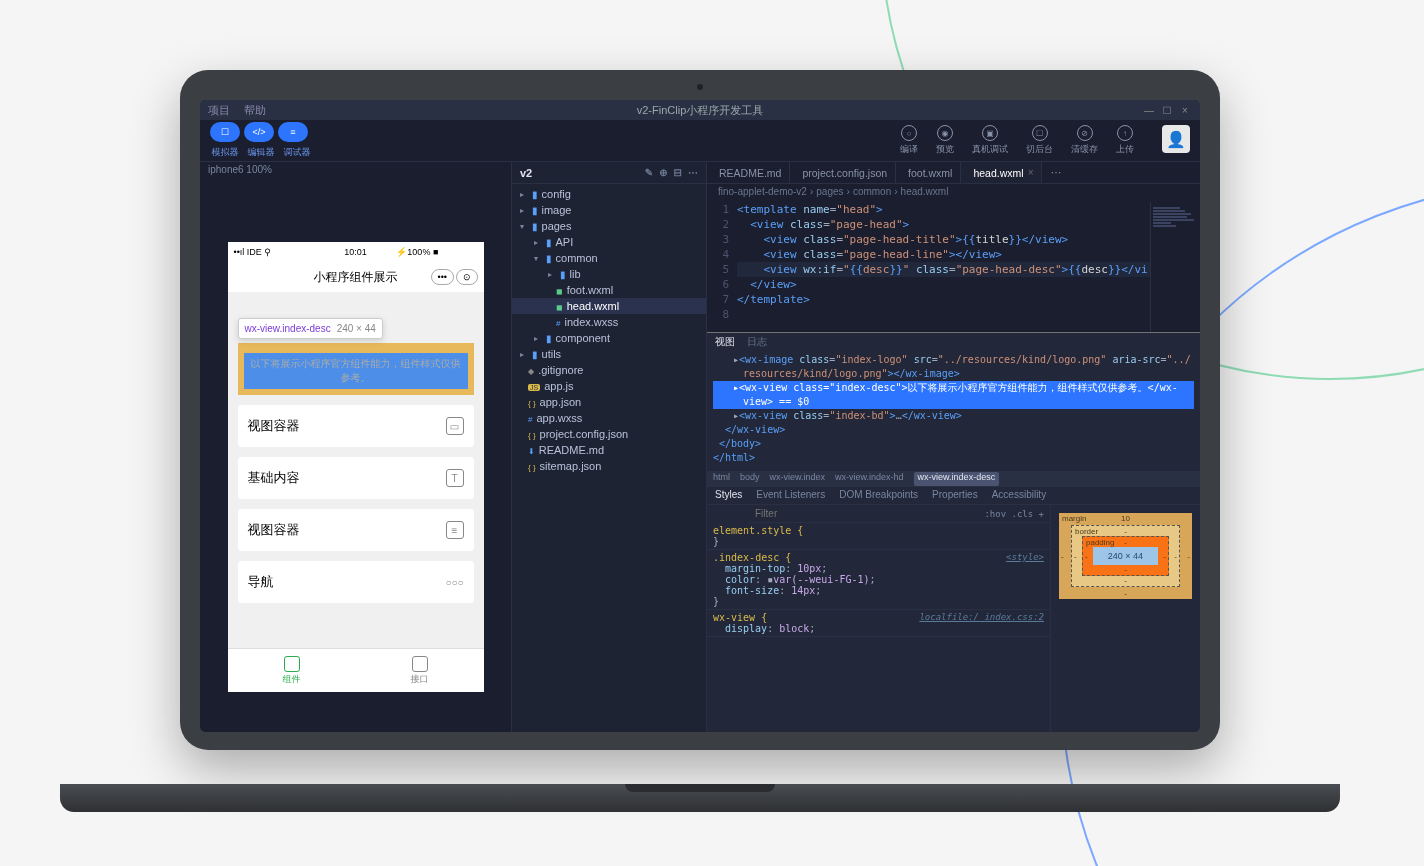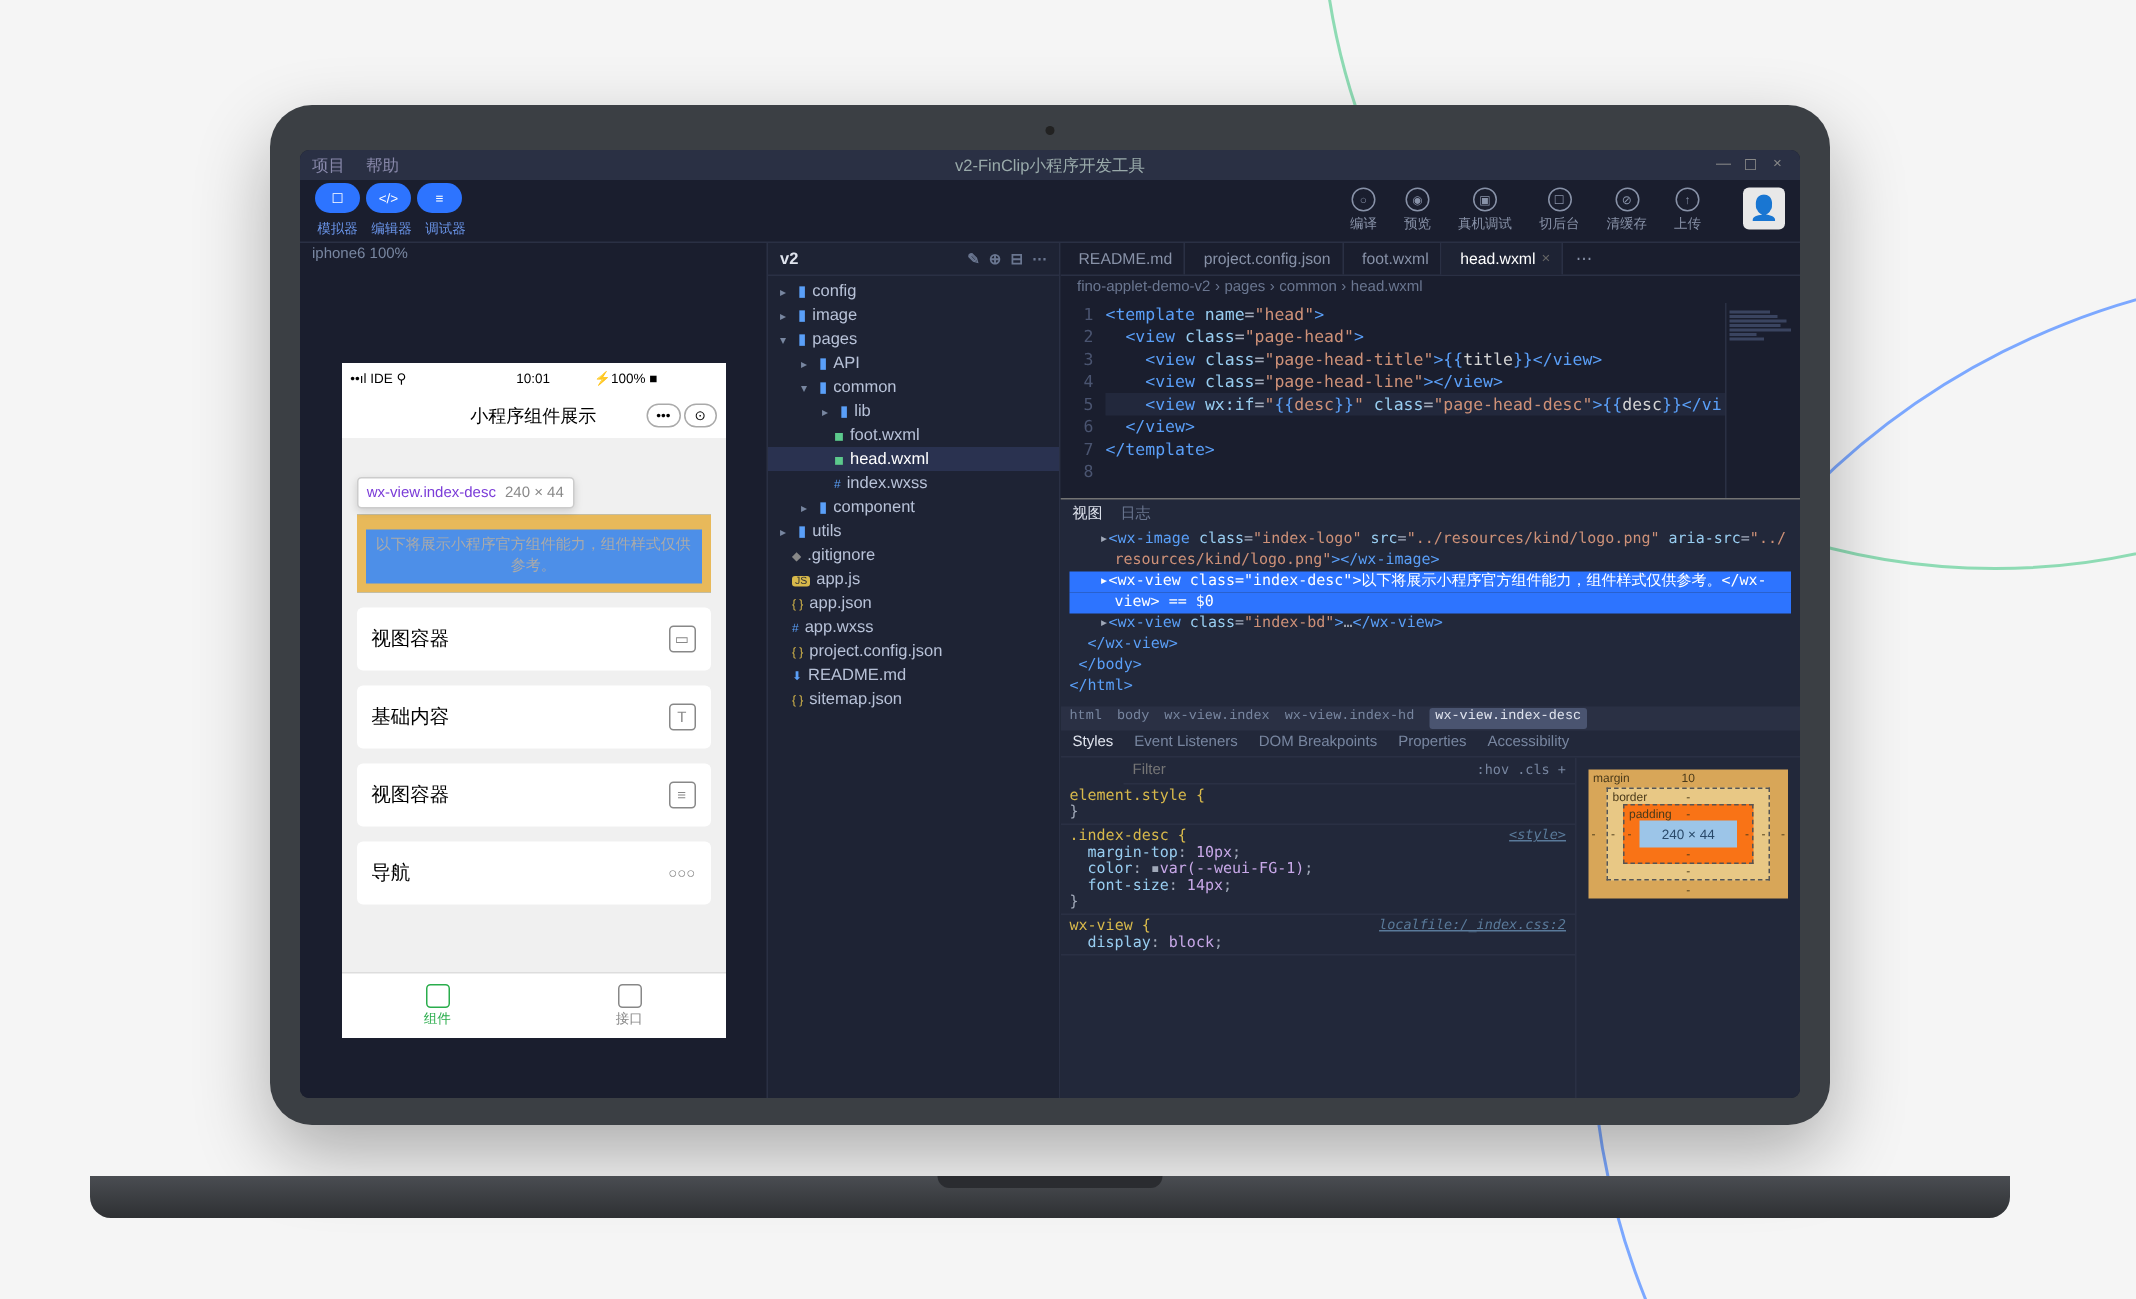--- a/index.html
+++ b/index.html
@@ -231,21 +231,21 @@
 .c-var { color: #d4d4d4; }
 
 .devtools { flex: 1; background: #22283a; display: flex; flex-direction: column; border-top: 1px solid #737373; overflow: hidden; }
 .dt-tabs { height: 18px; display: flex; gap: 12px; padding: 2px 8px; font-size: 10px; color: #6a7690; }
 .dt-tabs span { cursor: pointer; }
 .dt-tabs .active { color: #e0e4ee; }
 .dt-elements { flex: 0 0 120px; padding: 2px 6px; font-family: Consolas, monospace; font-size: 10px; overflow: hidden; }
 .dt-elements div { line-height: 14px; white-space: pre; overflow: hidden; }
 .dt-elements .hl { background: #2d74ff; color: #fff; }
 .dt-crumb { height: 16px; background: #2a3044; padding: 1px 6px; font-size: 9px; color: #7886a0; display: flex; gap: 10px; }
-.dt-crumb span { cursor: pointer; font-family: Liberation Mono, monospace; }
+.dt-crumb span { cursor: pointer; }
 .dt-crumb .active { background: #4a5470; padding: 0 4px; border-radius: 2px; color: #e0e4ee; }
 .dt-styles-tabs { height: 18px; display: flex; gap: 14px; padding: 2px 8px; font-size: 10px; color: #7886a0; border-bottom: 1px solid #2a3044; }
 .dt-styles-tabs .active { color: #e0e4ee; }
 .dt-styles-tabs span { cursor: pointer; }
 .dt-panel { flex: 1; display: flex; overflow: hidden; }
 .dt-styles { flex: 1; font-family: Consolas, monospace; font-size: 10px; padding: 0; overflow: hidden; }
 .dt-filter { height: 18px; border-bottom: 1px solid #2a3044; display: flex; align-items: center; padding: 0 6px; margin-left: 42px; }
 .dt-filter input { background: transparent; border: none; color: #888; font-size: 10px; width: 60px; outline: none; }
 .dt-filter .hov { margin-left: auto; color: #7886a0; font-size: 9px; }
 .dt-rule { padding: 2px 6px; border-bottom: 1px solid #2a3044; }

